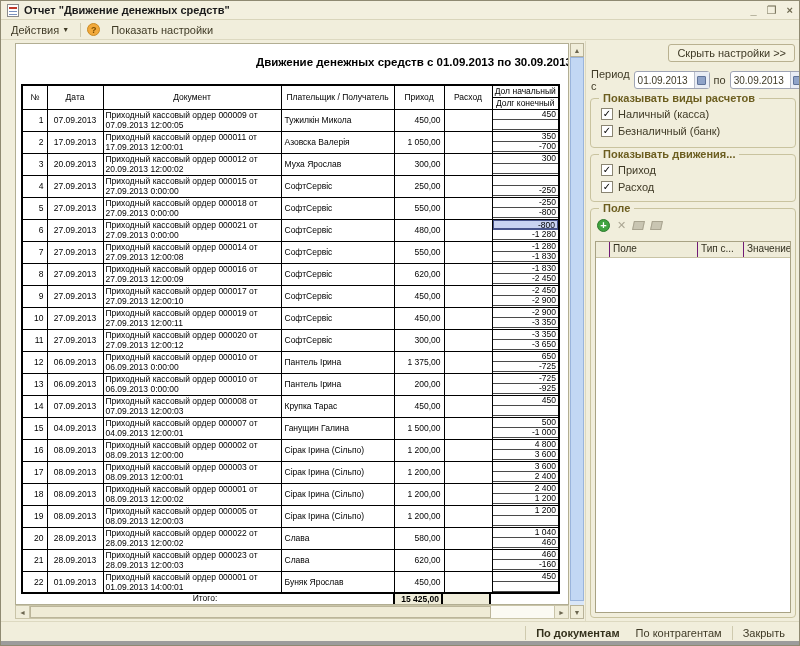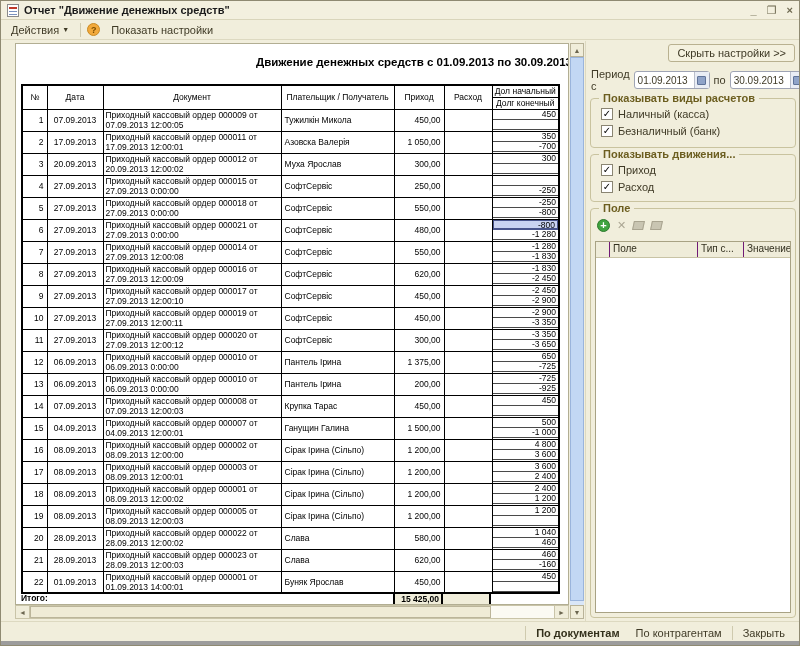--- a/index.html
+++ b/index.html
@@ -40,21 +40,21 @@
   td.c-doc { padding:0 2px; font-size:8.5px; }
   td.c-doc div { line-height:10px; }
   td.c-payer { padding:0 3px; }
   td.c-inc, td.c-exp { text-align:right; padding-right:3px; }
   td.c-debt { padding:0; vertical-align:top; }
   .dbox { height:11px; border:1px solid #4A4A4A; margin:-1px -1px 0 -1px; text-align:right; padding:0 2px;
           font-size:8.5px; line-height:9px; }
   .dbox.sel { background:#C9D2F1; border:2px solid #49548C; position:relative; z-index:2; }
 
   .totals-row { position:absolute; left:5px; top:548px; width:537px; height:14px; display:flex; font-size:8.5px; }
-  .totals-label { width:372px; text-align:left; padding-right:4px; line-height:13px;font-weight:bold; }
+  .totals-label { width:372px; text-align:center; padding-right:4px; line-height:13px; }
   .totals-inc { width:50px; border:2px solid #000; background:#F0EDDA; text-align:right; padding-right:2px; line-height:10px;font-weight:bold; }
   .totals-exp { width:48px; border:2px solid #000; border-left:none; background:#F0EDDA; }
 
   
   .vscroll { position:absolute; left:569px; top:42px; width:14px; height:576px; background:#D9E6F8; }
   .vscroll .sbtn { position:absolute; left:0; width:14px; height:14px; background:#F0EDDA; border:1px solid #B8B298;
                    font-size:7px; color:#6B6650; display:flex; align-items:center; justify-content:center; }
   .vscroll .sbtn.up { top:0; }
   .vscroll .sbtn.down { bottom:0; }
   .vscroll .vthumb { position:absolute; left:0; top:14px; width:14px; height:544px; background:#C2D7F4; border:1px solid #9AB4DC; }

